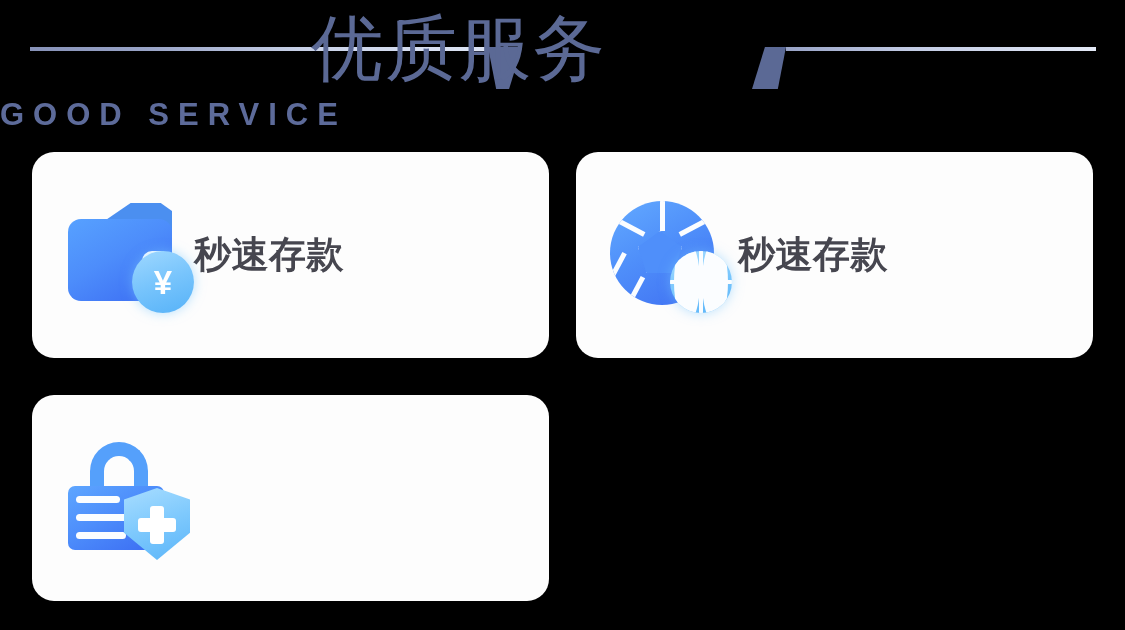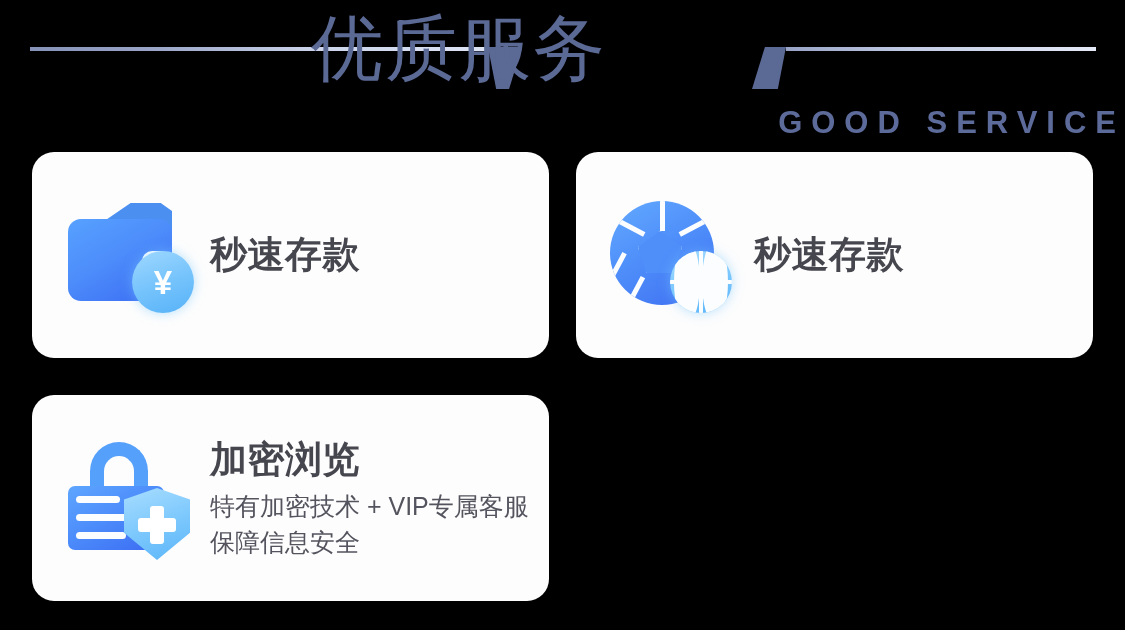--- a/index.html
+++ b/index.html
@@ -24,22 +24,22 @@
   .tail-left  { left:488px; clip-path:polygon(0 0, 100% 0, 62% 100%, 24% 100%); }
   .tail-right { left:752px; clip-path:polygon(38% 0, 100% 0, 76% 100%, 0 100%); }
 
   .title-cn {
     position:absolute; left:0; top:6px; width:894px;
     text-align:center;
     font-size:72px; font-weight:normal; line-height:84px;
     color:#5b6995; letter-spacing:2px;margin-left:12px;
   }
   .title-en {
-    position:absolute; left:0; top:105px; width:1125px;
-    text-align:right;
+    position:absolute; left:0; top:97px; width:1125px;
+    text-align:left;
     font-size:31px; font-weight:bold; line-height:36px;
     color:#5d6b9a; letter-spacing:9px;
   }
 
   
   .grid {
     position:absolute; left:32px; top:152px;
     width:1061px; height:449px;
     display:grid;
     grid-template-columns:517px 517px;
@@ -51,21 +51,21 @@
     border-radius:22px;
     display:flex; align-items:center;
     padding-left:30px;
     overflow:hidden;
   }
   .icon-wrap {
     width:132px; height:132px;
     flex:0 0 132px;
     position:relative;
   }
-  .card-text { margin-left:16px; padding-right:14px; }
+  .card-text { padding-right:14px; }
   .card-title {
     font-size:37px; font-weight:bold; color:#46464f;
     line-height:46px; letter-spacing:0.5px;
     white-space:nowrap;
   }
   .card-desc {
     margin-top:5px;
     font-size:25px; color:#54545f;
     line-height:36px; letter-spacing:0px;
   }
@@ -244,21 +244,17 @@
       <div class="icon-wrap">
         <div class="lock-shackle"></div>
         <div class="lock-body"></div>
         <div class="lock-slot ls1"></div>
         <div class="lock-slot ls2"></div>
         <div class="lock-slot ls3"></div>
         <div class="shield"></div>
         <div class="shield-cross-v"></div>
         <div class="shield-cross-h"></div>
       </div>
-      <div class="card-text">
-        <div class="card-title">加密浏览</div>
-        <div class="card-desc narrow">特有加密技术 + VIP专属客服保障信息安全</div>
-      </div>
     </div>
 
 
   </div>
 </div>
 
 </body></html>

